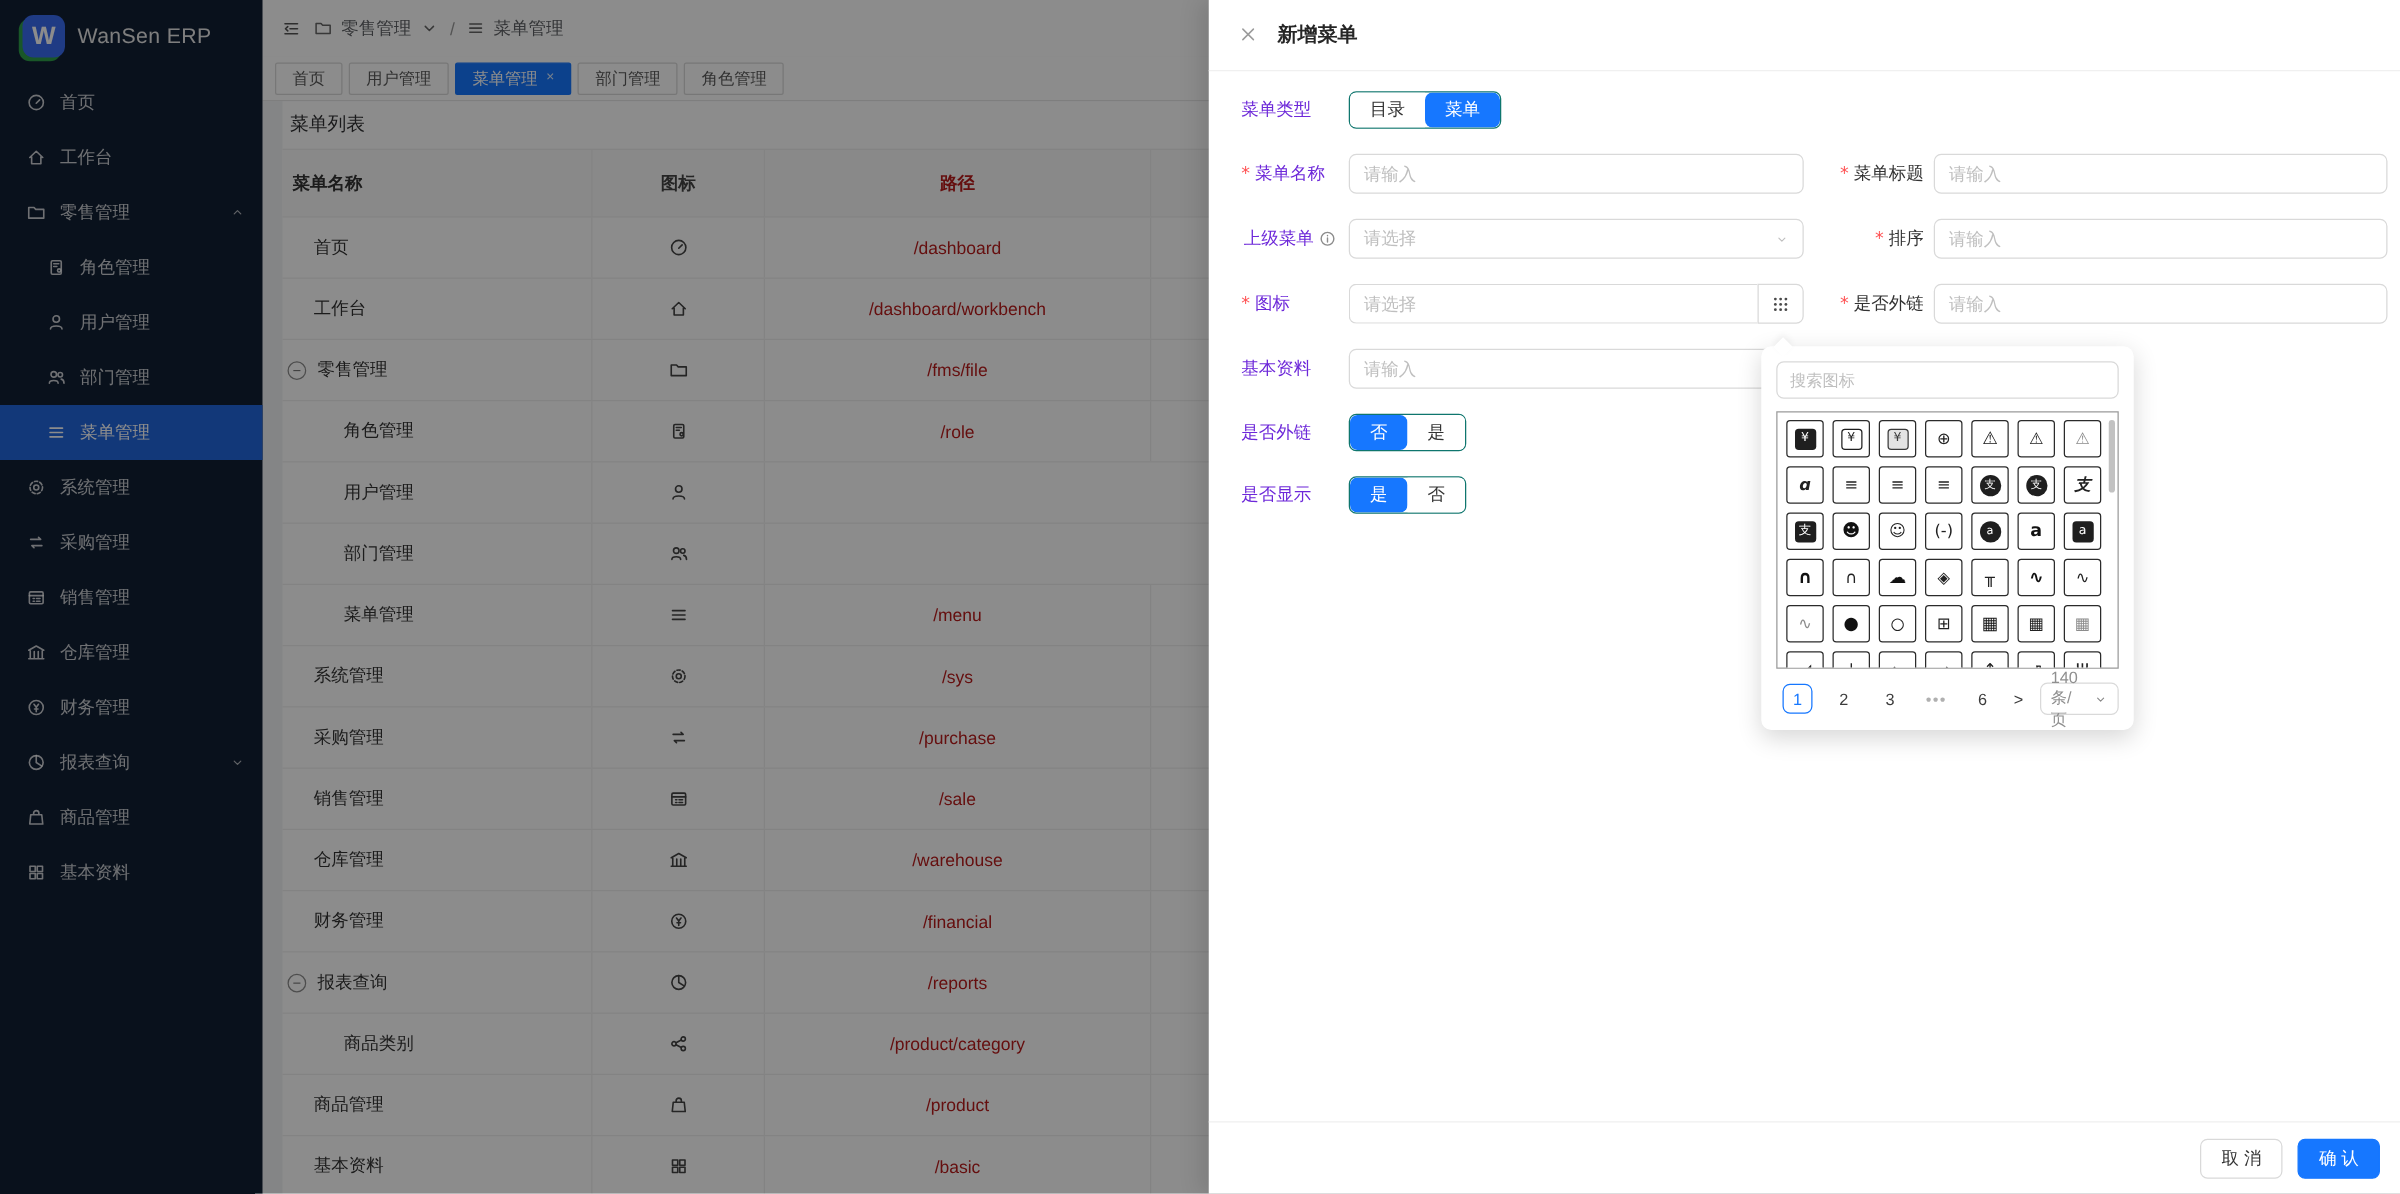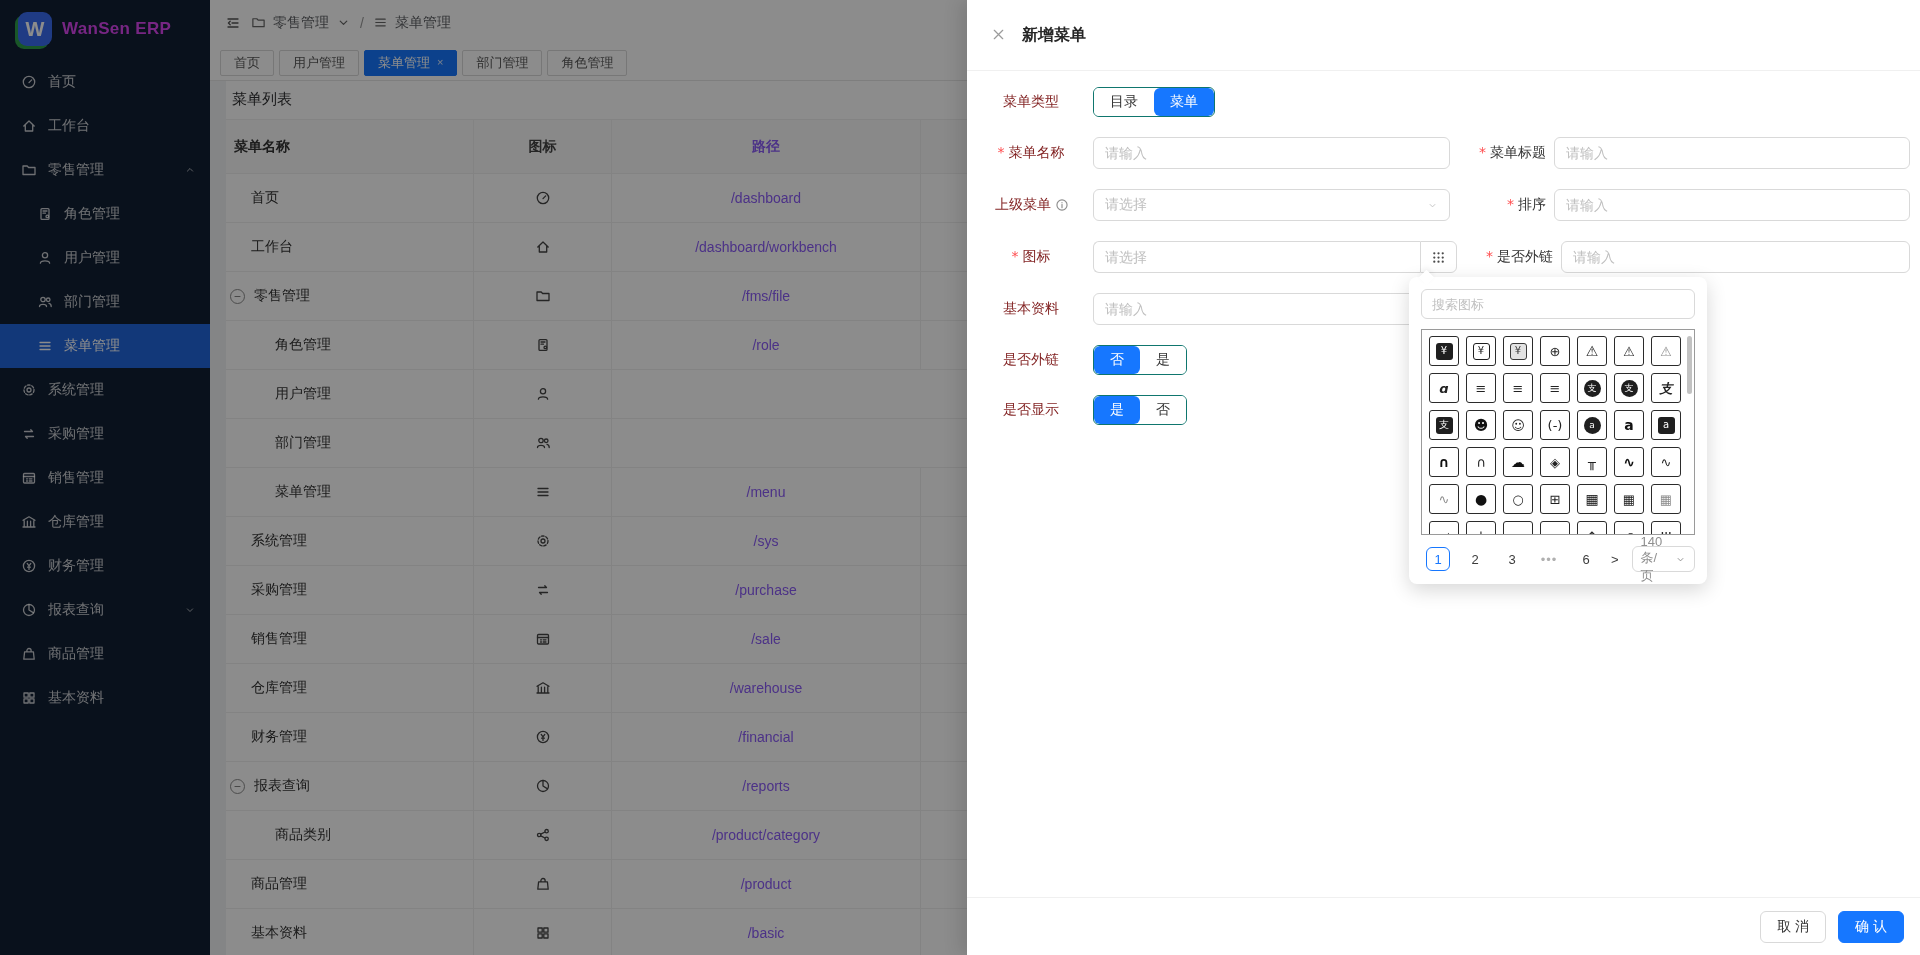--- a/index.html
+++ b/index.html
@@ -6,21 +6,21 @@
   html,body{width:1920px;height:955px;overflow:hidden;font-family:"Liberation Sans","DejaVu Sans",sans-serif;font-size:14px;color:#333;background:#fff}
   .stage{position:relative;width:1920px;height:955px;overflow:hidden}
   svg{display:block}
   .ico{display:inline-flex;width:16px;height:16px;flex:none}
   .ico svg{width:100%;height:100%}
 
   
   .sidebar{position:absolute;left:0;top:0;width:210px;height:955px;background:#111f33;z-index:10}
   .logo{display:flex;align-items:center;gap:10px;padding:12px 0 14px 18px}
   .logo-mark{width:34px;height:34px;border-radius:9px;background:#3a6cf0;box-shadow:-3px 3px 0 0 #2f9e49;color:#fff;font-weight:bold;font-size:20px;display:flex;align-items:center;justify-content:center}
-  .logo-text{color:#d946ef;font-size:17px;font-weight:bold;letter-spacing:.3px}
+  .logo-text{color:#e5e5e5;font-size:17px;font-weight:normal;letter-spacing:.3px}
   .s-item{height:44px;display:flex;align-items:center;gap:11px;padding-left:21px;color:rgba(255,255,255,.78);cursor:pointer;position:relative}
   .s-item.child{padding-left:37px}
   .s-item.active{background:#2166dd;color:#fff}
   .s-lb{font-size:14px;white-space:nowrap}
   .s-chev{position:absolute;right:14px;display:inline-flex;width:12px;height:12px;opacity:.85}
   .s-chev svg{width:12px;height:12px}
 
   
   .main{position:absolute;left:210px;top:0;right:0;height:955px;background:#f0f2f5}
   .topbar{height:45px;background:#fff;display:flex;align-items:center;gap:10px;padding-left:15px;color:#555}
@@ -35,42 +35,42 @@
   .content{position:absolute;top:81px;left:0;right:0;bottom:0;background:#f0f2f5}
   .card{position:absolute;top:0;left:16px;right:0;bottom:0;background:#fff}
   .card-title{font-size:15px;color:#303133;padding:9px 0 10px 6px}
   .tbl{width:100%}
   .t-head{display:flex;height:55px;background:#fafafa;border-top:1px solid #efefef;border-bottom:1px solid #efefef;font-weight:bold;color:#333}
   .t-row{display:flex;height:49px;border-bottom:1px solid #efefef;color:#333}
   .tc{display:flex;align-items:center;border-right:1px solid #efefef;padding-left:8px}
   .tc:last-child{border-right:none}
   .tc-name{width:248px}
   .tc-icon{width:138px;justify-content:center;padding-left:0;color:#444}
-  .tc-path{width:309px;justify-content:center;padding-left:0;color:#8b5cf6}
+  .tc-path{width:309px;justify-content:center;padding-left:0;color:#b91c1c}
   .tc-rest{flex:1}
   .t-row .tc-name{padding-left:25px;gap:9px}
   .t-row.lv1 .tc-name{padding-left:49px}
   .t-row.colap .tc-name{padding-left:4px}
   .minus{width:15px;height:15px;border:1px solid #8c8c8c;border-radius:50%;display:inline-flex;align-items:center;justify-content:center;flex:none;color:#555}
   .minus svg{width:9px;height:9px}
   .t-ico{width:16px;height:16px;display:inline-flex}
   .t-ico svg{width:16px;height:16px}
 
   
   .mask{position:absolute;inset:0;background:rgba(0,0,0,.45);z-index:30}
 
   
   .drawer{position:absolute;left:967px;top:0;width:953px;height:955px;background:#fff;z-index:40;box-shadow:-8px 0 16px rgba(0,0,0,.1)}
-  .d-head{height:71px;border-bottom:1px solid #f0f0f0;display:flex;align-items:center;gap:15px;padding:0 24px}
+  .d-head{height:57px;border-bottom:1px solid #f0f0f0;display:flex;align-items:center;gap:15px;padding:0 24px}
   .d-close{width:16px;height:16px;color:#9b9b9b;cursor:pointer}
   .d-close svg{width:15px;height:15px}
   .d-title{font-size:16px;color:#262626;font-weight:bold}
   .d-body{padding:16px 10px 0 26px}
   .f-row{display:flex;align-items:center;margin-bottom:20px}
-  .f-lb{width:76px;flex:none;text-align:center;margin-right:24px;color:#7f1d1d;display:inline-block;white-space:nowrap}
+  .f-lb{width:76px;flex:none;text-align:left;margin-right:10px;color:#6d28d9;display:inline-block;white-space:nowrap}
   .f-lb2{width:96px;flex:none;text-align:right;margin-right:8px;color:#333;white-space:nowrap}
   .req::before{content:"*";color:#ff4d4f;margin-right:4px;font-family:"DejaVu Sans",sans-serif}
   .lb-wrap{display:inline-flex;align-items:center;justify-content:flex-end;gap:4px}
   .info-ic{width:14px;height:14px;color:#8c8c8c}
   .info-ic svg{width:14px;height:14px}
   .inp{width:364px;height:32px;border:1px solid #d9d9d9;border-radius:6px;padding:0 11px;font-size:14px;color:#333;background:#fff;outline:none;font-family:inherit}
   .inp::placeholder{color:#bfbfbf}
   .inp2{width:363px}
   .sel{width:364px;height:32px;border:1px solid #d9d9d9;border-radius:6px;padding:0 11px;display:flex;align-items:center;justify-content:space-between;color:#bfbfbf;background:#fff;cursor:pointer}
   .sel .chev-s{color:#bfbfbf}

